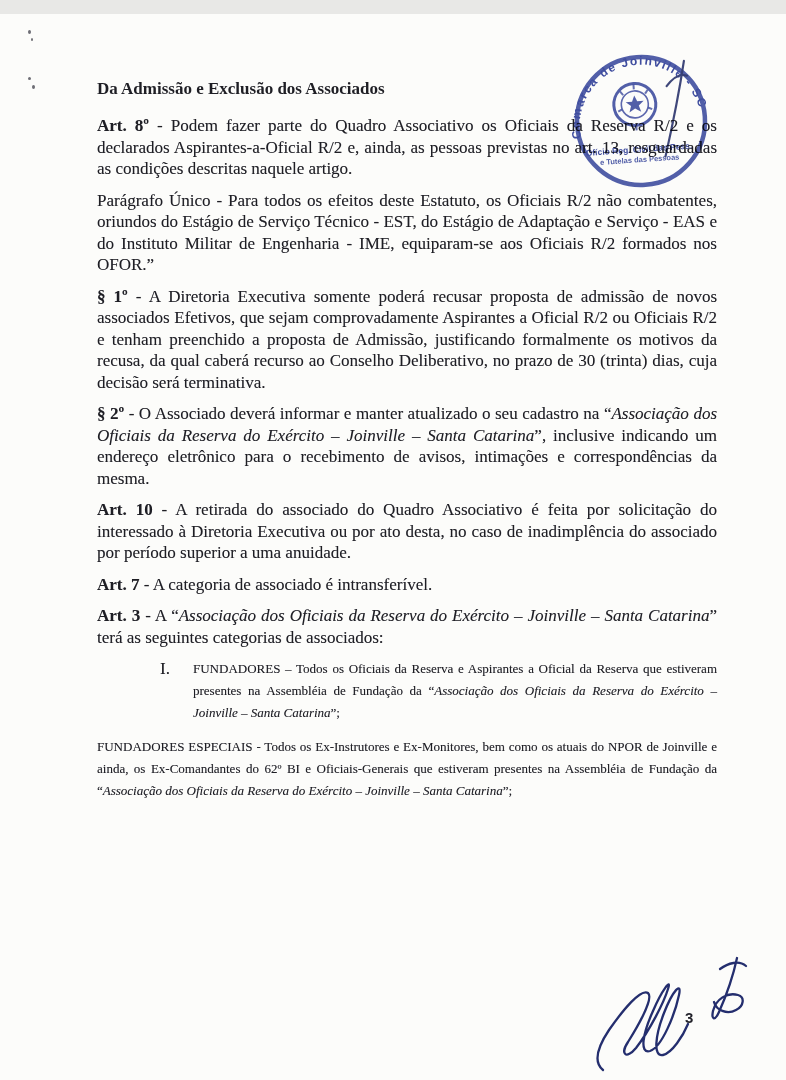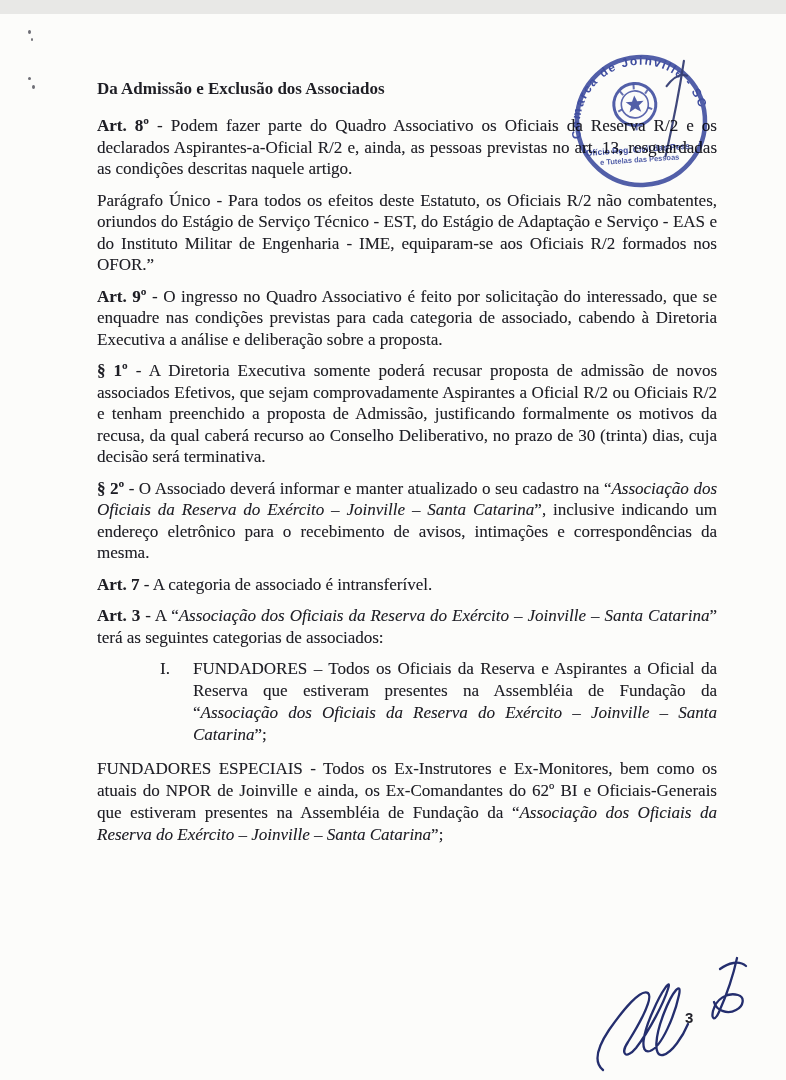--- a/index.html
+++ b/index.html
@@ -11,21 +11,21 @@
   .content{position:absolute;left:97px;top:64px;width:620px;}
   .heading{font-size:17px;font-weight:bold;margin:0 0 15px 0;line-height:22px;}
   .para{font-size:17px;line-height:21.5px;text-align:justify;margin:0 0 10px 0;
         text-shadow:0.2px 0.2px 0.3px rgba(40,40,55,.35);}
   .para b{font-weight:bold;}
   .para i,.itext i{font-style:italic;}
   .items{margin-top:3px;}
   .item{display:flex;margin:0 0 12px 0;}
   .num{flex:0 0 33px;margin-left:63px;font-size:17px;line-height:22px;
        text-shadow:0.2px 0.2px 0.3px rgba(40,40,55,.35);}
-  .itext{flex:1;text-align:justify;font-size:17px;line-height:22px;
+  .itext{flex:1;text-align:justify;font-size:13px;line-height:22px;
        text-shadow:0.2px 0.2px 0.3px rgba(40,40,55,.35);}
   .stamp{position:absolute;left:566px;top:32px;width:150px;height:150px;
        transform:rotate(-4deg);mix-blend-mode:multiply;opacity:.93;}
   .sig-left{position:absolute;left:593px;top:952px;width:112px;height:112px;}
   .sig-right{position:absolute;left:698px;top:940px;width:52px;height:78px;}
   .page-number{position:absolute;left:685px;top:995px;
        font-family:"Liberation Sans", sans-serif;font-size:15px;font-weight:600;color:#23232b;}
   .scan-bar{position:absolute;left:537px;top:1074px;width:122px;height:6px;border-radius:1px;
        background:linear-gradient(90deg,#6a6a68 0%,#2b2b2b 22%,#4a4a48 45%,#1d1d1d 62%,#3c3c3a 80%,#777 100%);}
   .speck{position:absolute;background:#4a4a52;border-radius:50%;opacity:.8;}
@@ -45,26 +45,26 @@
   <div class="speck s4"></div>
 
   <div class="content">
 
     <div class="heading">Da Admissão e Exclusão dos Associados</div>
 
     <p class="para"><b>Art. 8º</b><span> - Podem fazer parte do Quadro Associativo os Oficiais da Reserva R/2 e os declarados Aspirantes-a-Oficial R/2 e, ainda, as pessoas previstas no art. 13, resguardadas as condições descritas naquele artigo.</span></p>
 
     <p class="para"><span>Parágrafo Único - Para todos os efeitos deste Estatuto, os Oficiais R/2 não combatentes, oriundos do Estágio de Serviço Técnico - EST, do Estágio de Adaptação e Serviço - EAS e do Instituto Militar de Engenharia - IME, equiparam-se aos Oficiais R/2 formados nos OFOR.”</span></p>
 
-    <p class="para"><b>Art. 9º</b><span> - O ingresso no Quadro Associativo é feito por solicitação do interessado, que se enquadre nas condições previstas para cada categoria de associado, cabendo à Diretoria Executiva a análise e deliberação sobre a proposta.</span></p>
 
     <p class="para"><b>§ 1º</b><span> - A Diretoria Executiva somente poderá recusar proposta de admissão de novos associados Efetivos, que sejam comprovadamente Aspirantes a Oficial R/2 ou Oficiais R/2 e tenham preenchido a proposta de Admissão, justificando formalmente os motivos da recusa, da qual caberá recurso ao Conselho Deliberativo, no prazo de 30 (trinta) dias, cuja decisão será terminativa.</span></p>
 
     <p class="para"><b>§ 2º</b><span> - O Associado deverá informar e manter atualizado o seu cadastro na “</span><i>Associação dos Oficiais da Reserva do Exército – Joinville – Santa Catarina</i><span>”, inclusive indicando um endereço eletrônico para o recebimento de avisos, intimações e correspondências da mesma.</span></p>
 
+    <p class="para"><b>Art. 10</b><span> - A retirada do associado do Quadro Associativo é feita por solicitação do interessado à Diretoria Executiva ou por ato desta, no caso de inadimplência do associado por período superior a uma anuidade.</span></p>
 
 
 
     <p class="para"><b>Art. 7</b><span> - A categoria de associado é intransferível.</span></p>
 
     <p class="para"><b>Art. 3</b><span> - A “</span><i>Associação dos Oficiais da Reserva do Exército – Joinville – Santa Catarina</i><span>” terá as seguintes categorias de associados:</span></p>
 
     <div class="items">
       <div class="item">
         <div class="num">I.</div>

